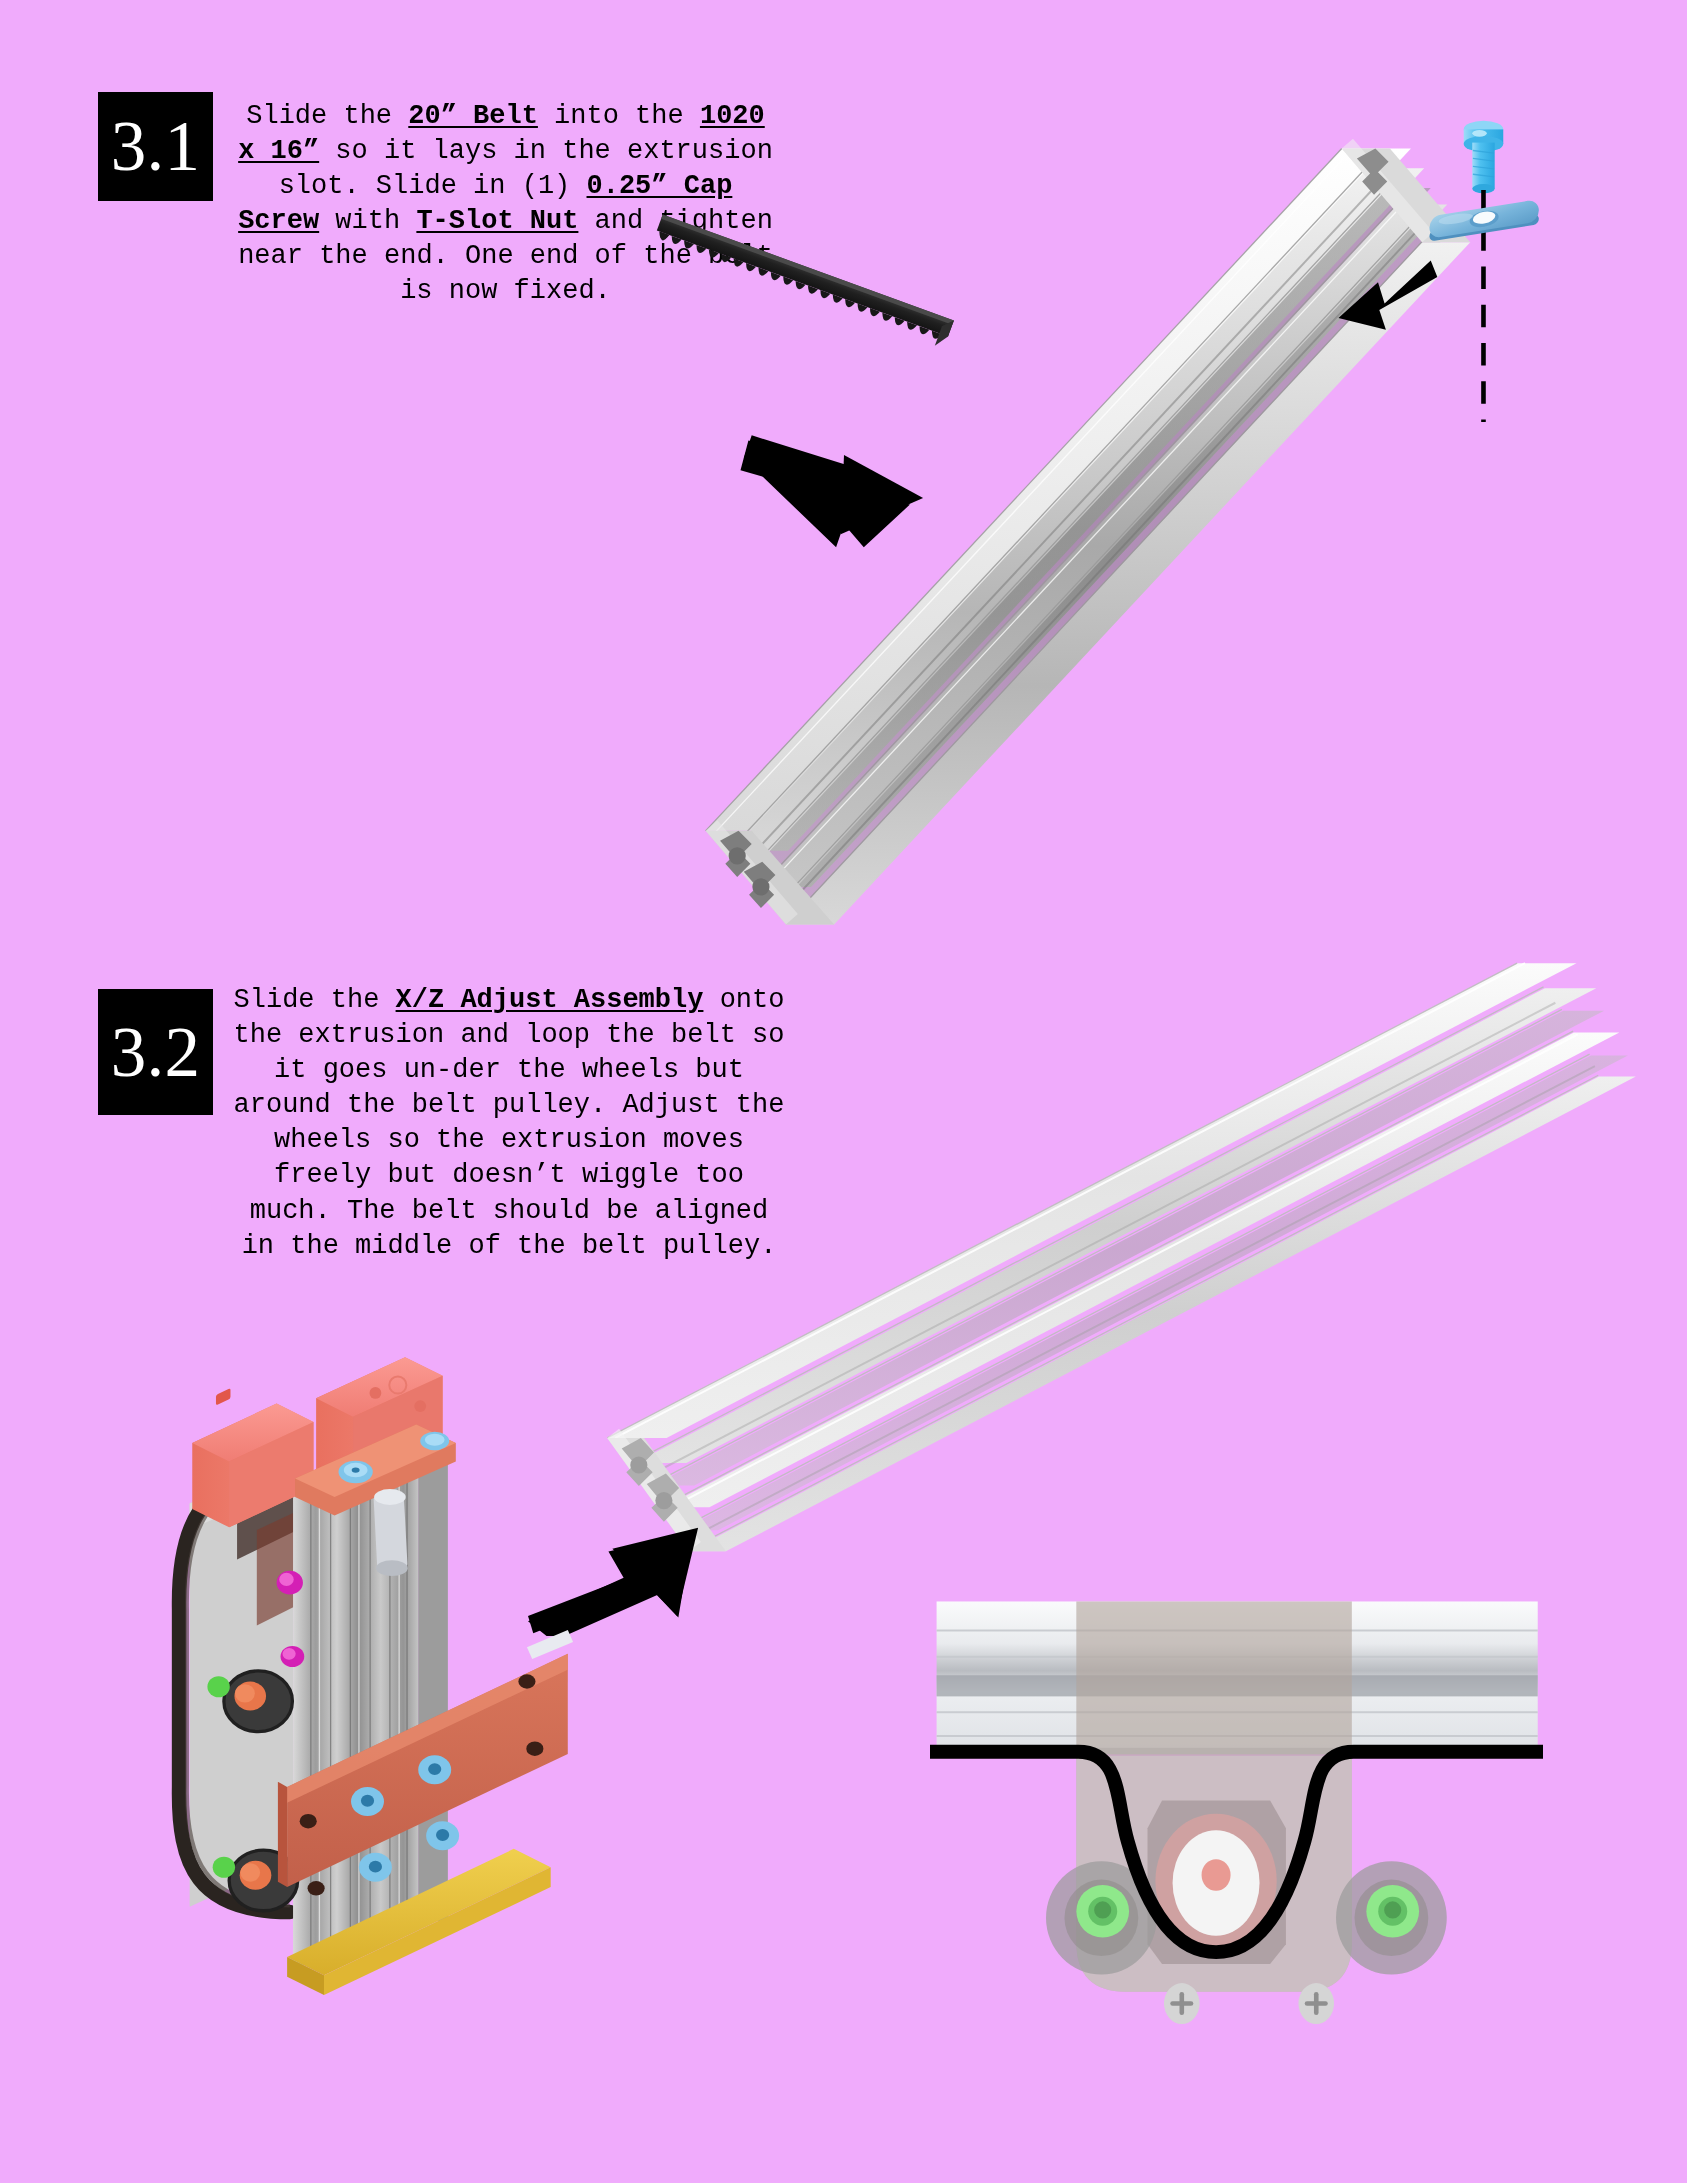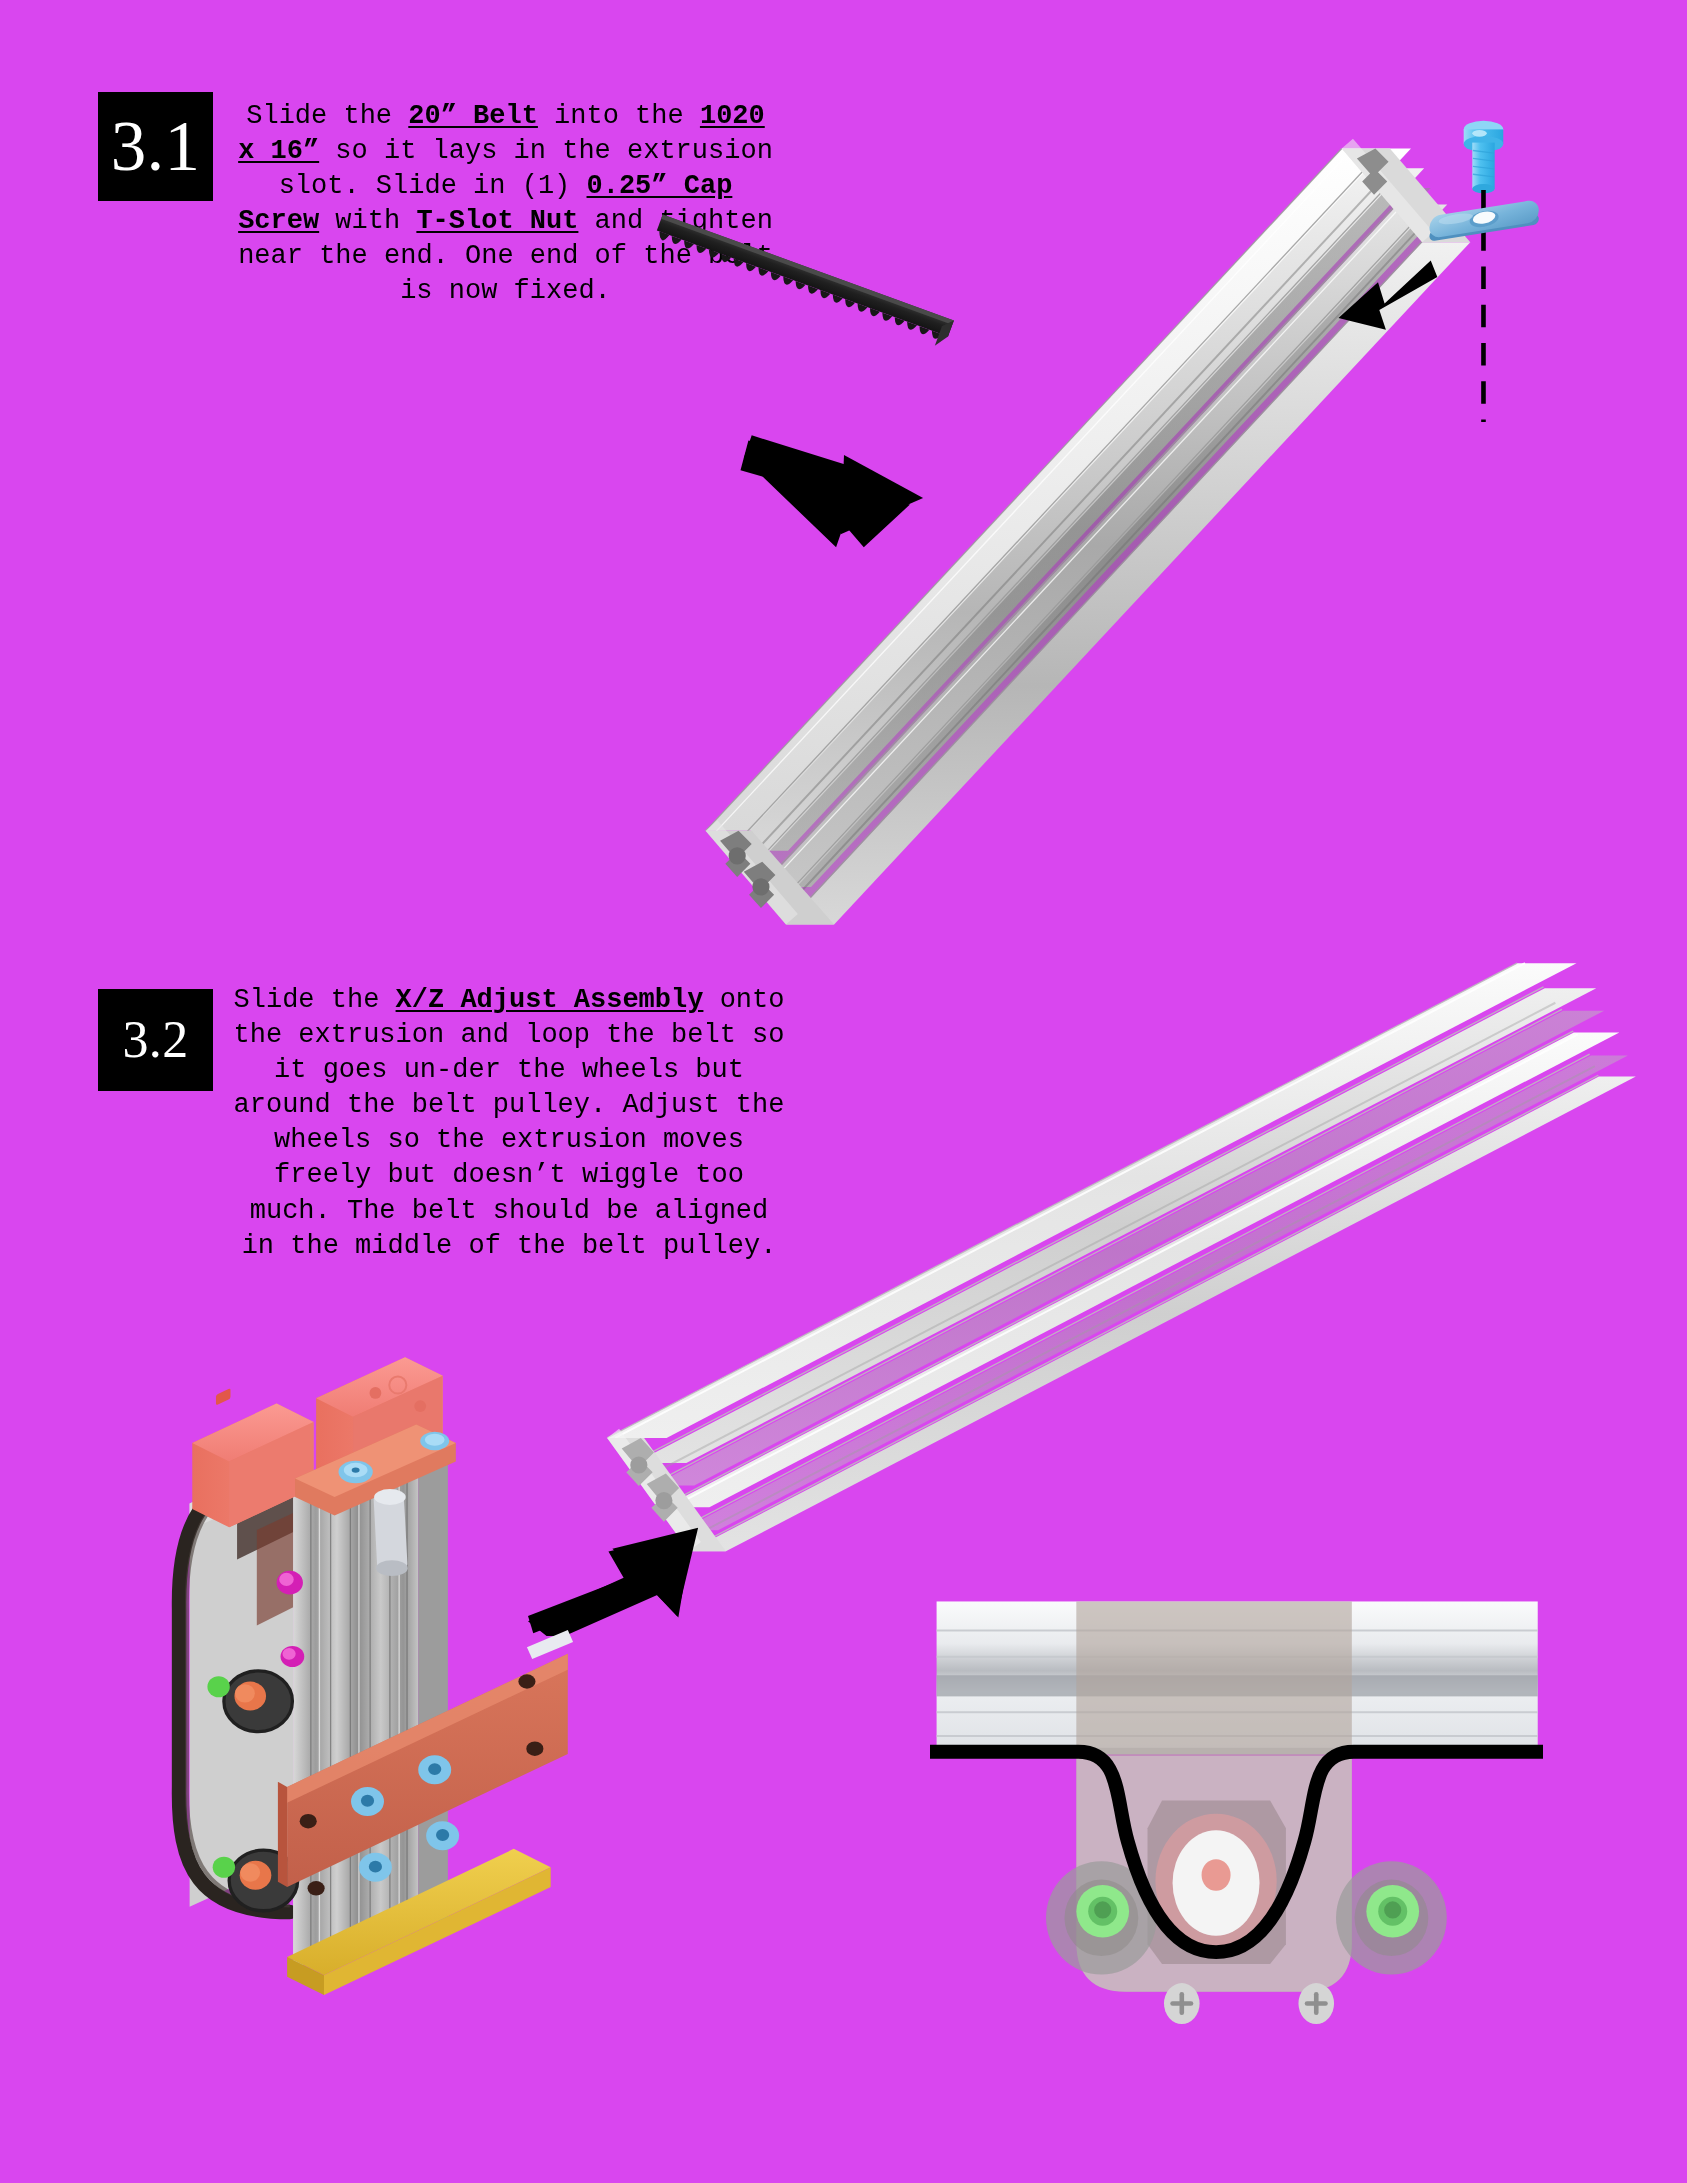--- a/index.html
+++ b/index.html
@@ -8,21 +8,21 @@
     background: #ffffff;
   }
   body {
     width: 1687px;
     height: 2183px;
     position: relative;
     font-family: "Liberation Serif", "DejaVu Serif", serif;
     overflow: hidden;
   }
 
-  .page { position: absolute; inset: 0; background: #d946ef; }
+  .page { position: absolute; inset: 0; background: #f0abfc; }
 
   
   .step { position: absolute; }
   .step-badge {
     position: absolute;
     background: #000000;
     color: #ffffff;
     display: flex;
     align-items: center;
     justify-content: center;
@@ -221,21 +221,21 @@
 
         <g fill="#000000">
           <polygon points="1430,225 1360,290 1350,258 1290,312 1362,330 1352,300 1440,250"></polygon>
         </g>
       </svg>
     </div>
   </div>
 
   <div class="step" style="left:0;top:0;width:1687px;height:2183px;">
 
-    <div class="step-badge" style="left:98px;top:989px;width:115px;height:102px;font-size:52px;">3.2</div>
+    <div class="step-badge" style="left:98px;top:989px;width:115px;height:126px;font-size:71px;">3.2</div>
 
     <div class="step-text" style="left:232px;top:983px;width:554px;">
       <span>Slide the </span><b>X/Z Adjust Assembly</b><span> onto the extrusion and loop the belt so it goes un‑der the wheels but around the belt pulley. Adjust the wheels so the extrusion moves freely but doesn’t wiggle too much. The belt should be aligned in the middle of the belt pulley.</span>
     </div>
 
     <div class="illus" style="left:607px;top:950px;width:1029px;height:633px;">
       <svg width="1029" height="633" viewBox="0 0 1560 960" xmlns="http://www.w3.org/2000/svg">
         <defs>
           <linearGradient id="alu2-a" x1="0" y1="0" x2="0" y2="1">
             <stop offset="0%" stop-color="#fbfbfb"></stop>

